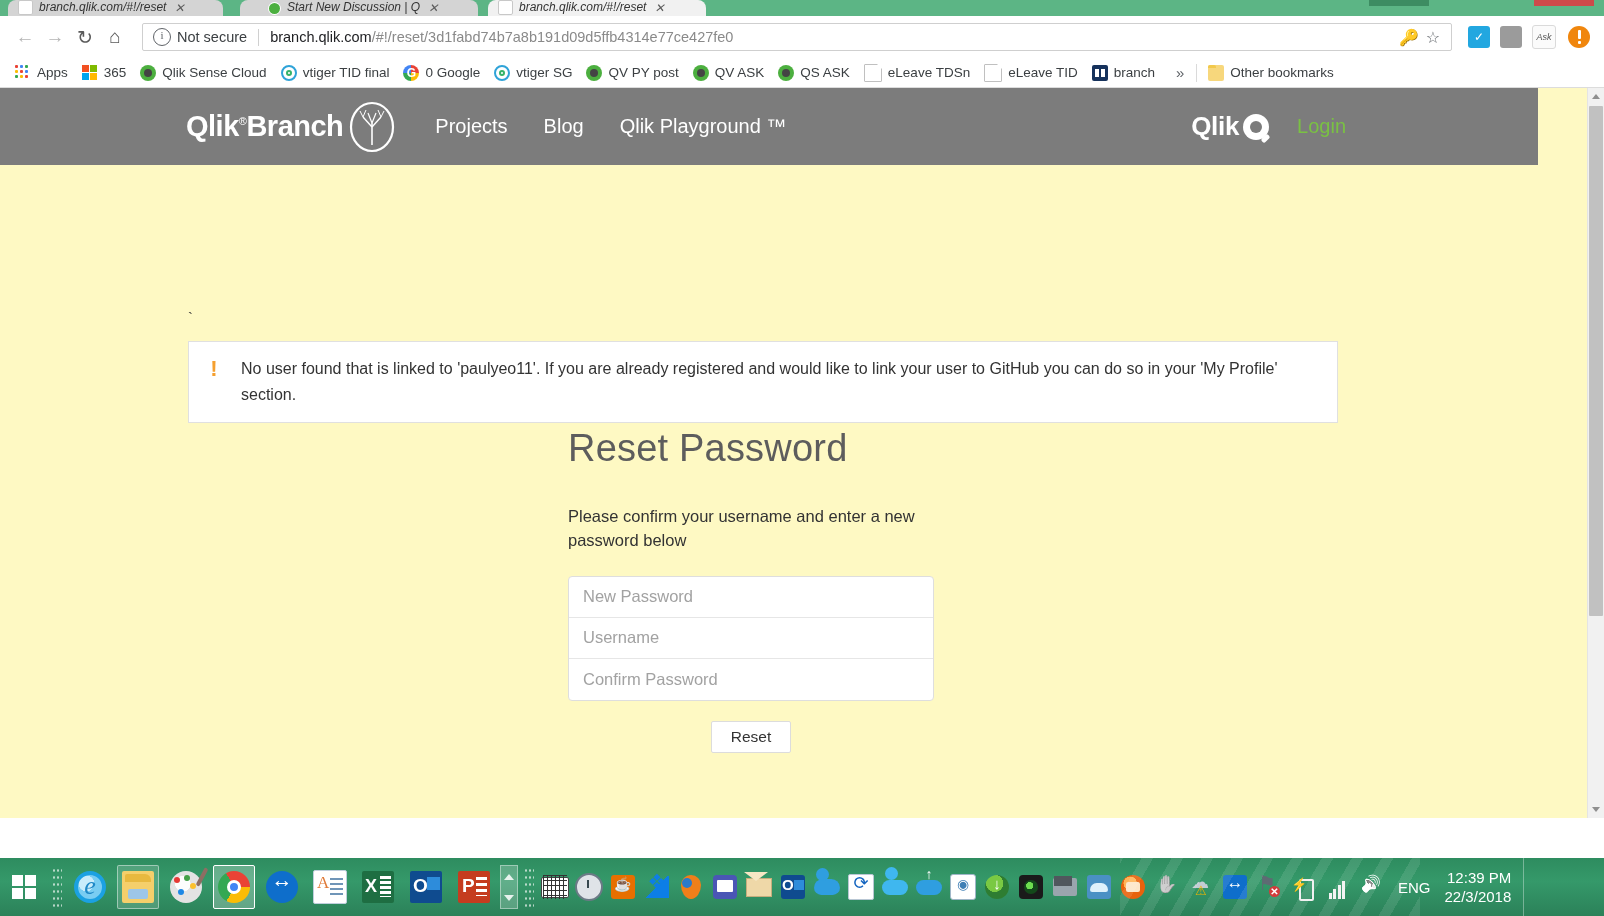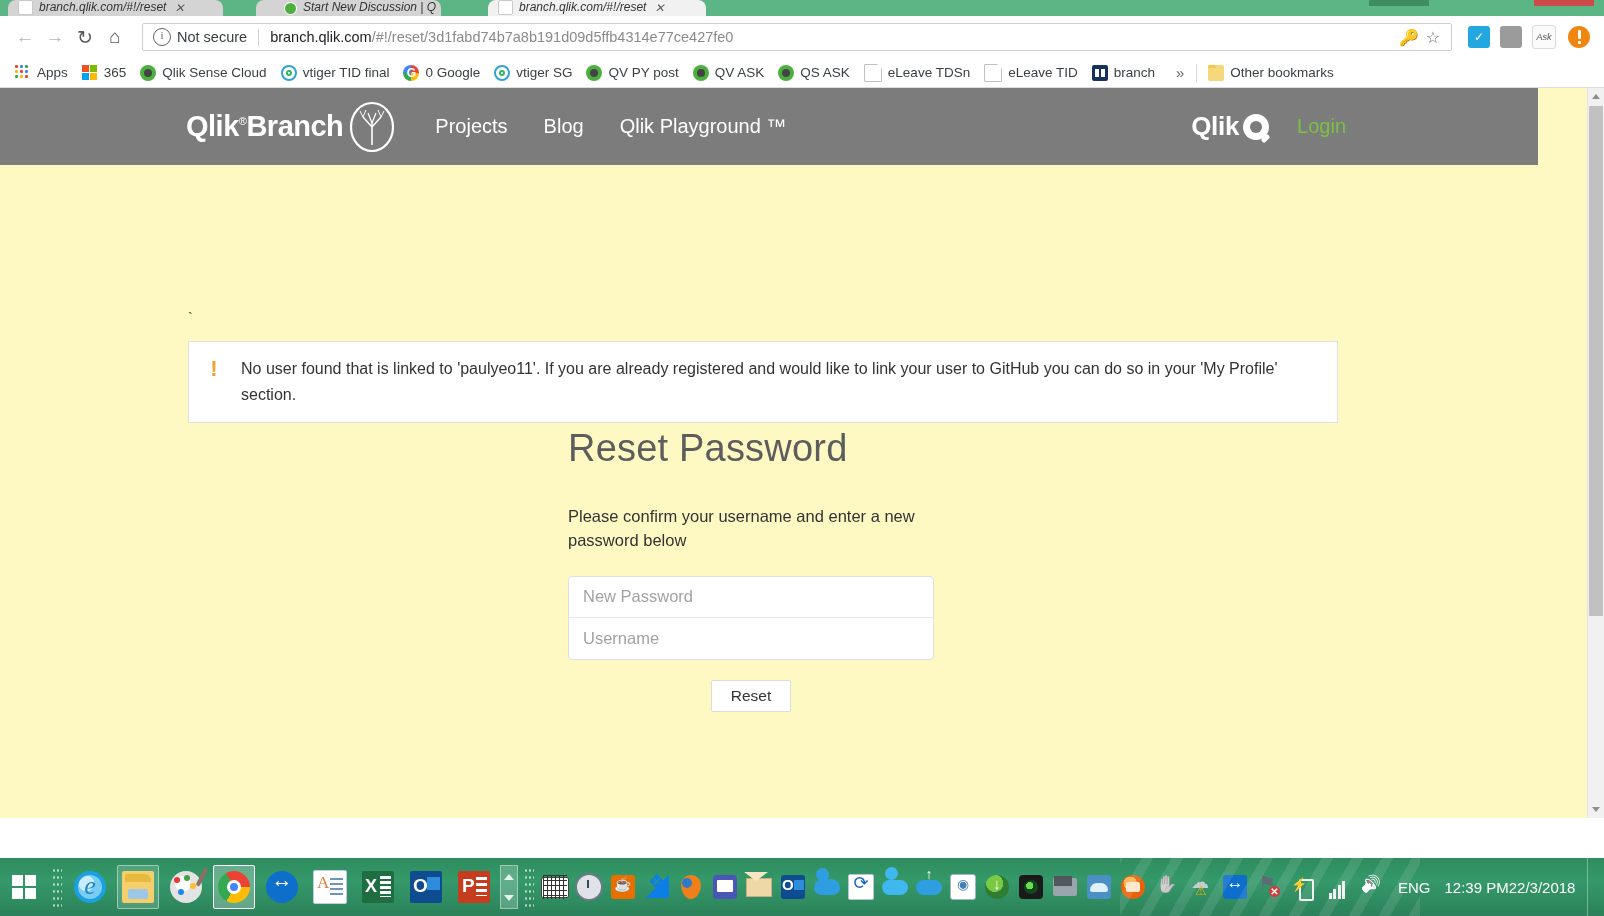--- a/index.html
+++ b/index.html
@@ -754,21 +754,21 @@
 
   #tray-lang {
     font-size: 15px;
     color: #ffffff;
     margin: 0 14px 0 10px;
     white-space: nowrap;
     flex: 0 0 auto;
   }
   #tray-clock {
     display: flex;
-    flex-direction: row;
+    flex-direction: column;
     align-items: flex-end;
     justify-content: center;
     margin-right: 12px;
     flex: 0 0 auto;
     line-height: 19px;
   }
   #tray-clock div { font-size: 15px; color: #ffffff; white-space: nowrap; }
   #show-desktop {
     width: 8px;
     height: 58px;
@@ -780,21 +780,21 @@
 <body>
 
 <div id="browser-window">
 
   <div id="tab-strip">
     <div class="tab inactive" style="left:8px; width:215px;">
       <span class="tab-favicon fav-doc"></span>
       <span class="tab-title">branch.qlik.com/#!/reset</span>
       <span class="tab-close">✕</span>
     </div>
-    <div class="tab inactive" style="left:256px; width:185px;padding-left:28px;">
+    <div class="tab inactive" style="left:240px; width:238px;padding-left:28px;">
       <span class="tab-favicon fav-qlik"></span>
       <span class="tab-title">Start New Discussion | Q</span>
       <span class="tab-close">✕</span>
     </div>
     <div class="tab" style="left:488px; width:218px;">
       <span class="tab-favicon fav-doc"></span>
       <span class="tab-title">branch.qlik.com/#!/reset</span>
       <span class="tab-close">✕</span>
     </div>
     <div id="win-btn-min"></div>
@@ -934,20 +934,21 @@
       <div id="alert-icon">!</div>
       <div id="alert-text">No user found that is linked to 'paulyeo11'. If you are already registered and would like to link your user to GitHub you can do so in your 'My Profile' section.</div>
     </div>
 
     <div id="reset-panel">
       <h1 id="reset-title">Reset Password</h1>
       <p id="reset-subtitle">Please confirm your username and enter a new password below</p>
       <div id="field-group">
         <input type="password" placeholder="New Password" style="">
         <input type="text" placeholder="Username" style="">
+        <input type="password" placeholder="Confirm Password" style="">
       </div>
       <button id="reset-submit">Reset</button>
     </div>
 
     <div id="page-scrollbar">
       <div id="sb-up-arrow"></div>
       <div id="sb-thumb"></div>
       <div id="sb-down-arrow"></div>
     </div>
 

